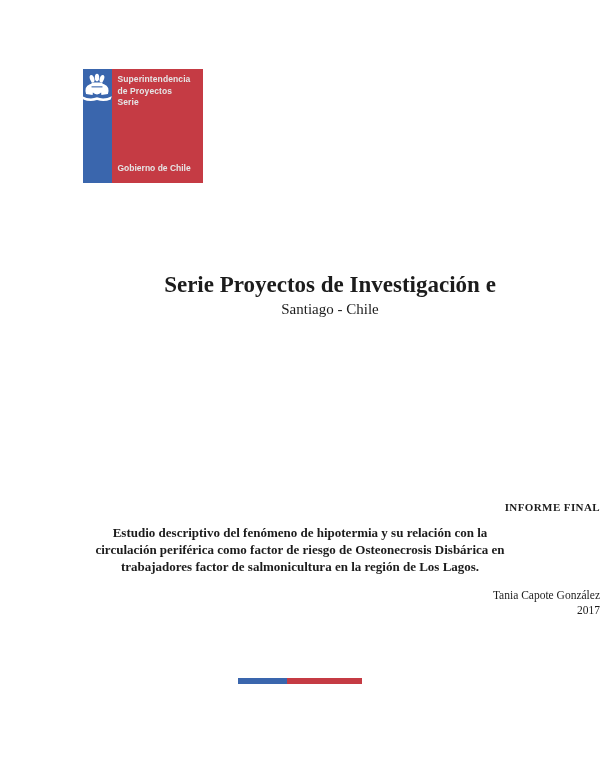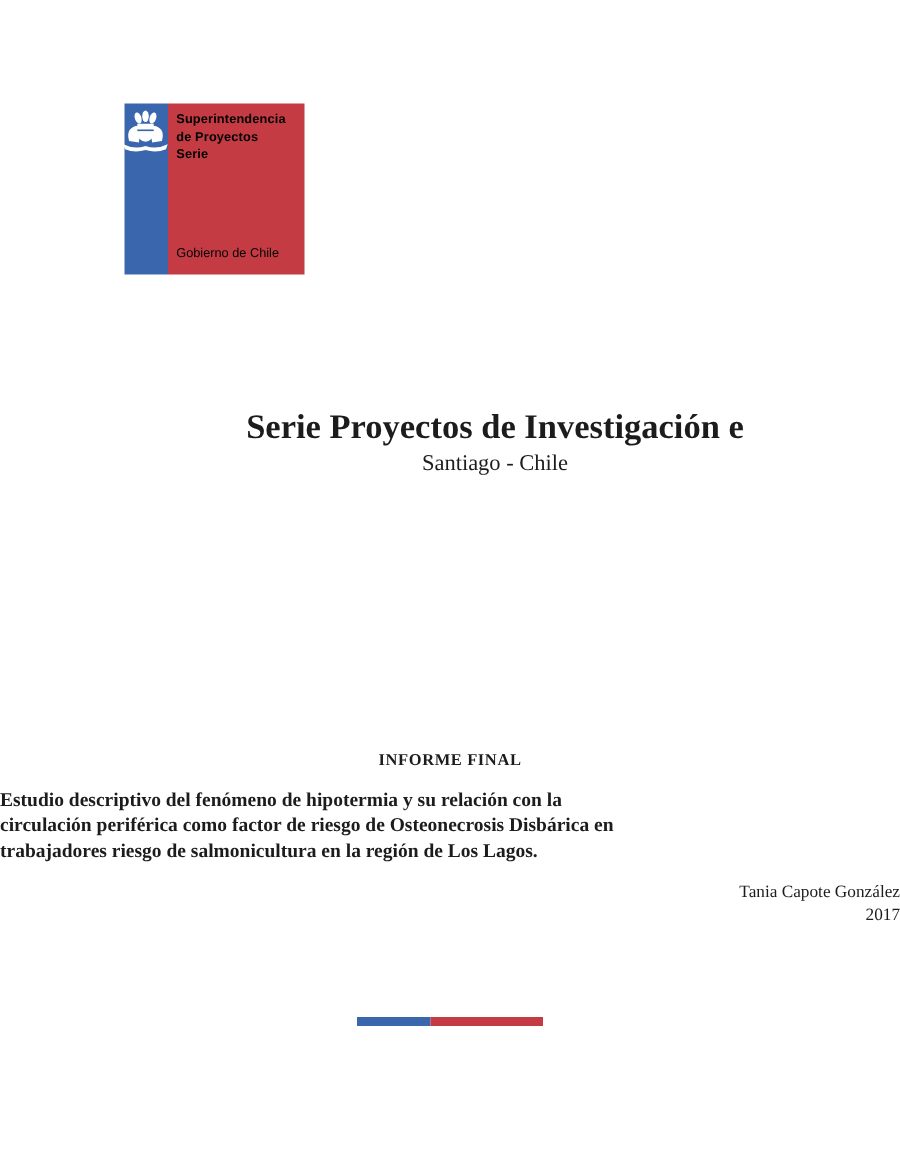--- a/index.html
+++ b/index.html
@@ -28,37 +28,37 @@
   }
   .logo-emblem {
     position: absolute;
     left: 50%; top: 4px;
     transform: translateX(-50%);
   }
   .logo-red {
     width: 75px; height: 100%;
     background: var(--brand-red, #c53b44);
     position: relative;
-    color: #000000;
+    color: #e5e5e5;
     padding-left: 44px;
   }
   .logo-lines {
     position: absolute;
     left: 6px; top: 5px;
     font-size: 8.5px;
     font-weight: bold;
     line-height: 11.5px;
     letter-spacing: 0.1px;
     white-space: nowrap;
   }
   .logo-gov {
     position: absolute;
     left: 6px; bottom: 10px;
     font-size: 8.5px;
-    font-weight: normal;
+    font-weight: bold;
     white-space: nowrap;
     text-align: center;
   }
 
   
   .header {
     position: absolute;
     top: 270px; left: 0;
     width: 600px;
     text-align: center;
@@ -72,29 +72,30 @@
   .subtitle-line {
     font-size: 15px;
     line-height: 18.5px;
   }
 
   
   .informe {
     position: absolute;
     top: 501px; left: 0;
     width: 600px;
-    text-align: center;
+    text-align: right;
     font-size: 11px;
     font-weight: bold;
     letter-spacing: 0.4px;
   }
   .study {
     position: absolute;
     top: 524px; left: 0;
     width: 600px;
+    text-align: center;
     font-size: 13px;
     font-weight: bold;
     line-height: 17px;
   }
   .author {
     position: absolute;
     top: 588px; left: 0;
     width: 600px;
     text-align: right;
     font-size: 11.5px;
@@ -144,21 +145,21 @@
   <div class="header">
     <div class="title-line">Serie Proyectos de Investigación e</div>
     <div class="subtitle-line">Santiago - Chile</div>
   </div>
 
   <div class="informe">INFORME FINAL</div>
 
   <div class="study">
     <div>Estudio descriptivo del fenómeno de hipotermia y su relación con la</div>
     <div>circulación periférica como factor de riesgo de Osteonecrosis Disbárica en</div>
-    <div>trabajadores riesgo de salmonicultura en la región de Los Lagos.</div>
+    <div>trabajadores factor de salmonicultura en la región de Los Lagos.</div>
   </div>
 
   <div class="author">
     <div>Tania Capote González</div>
     <div>2017</div>
   </div>
 
   <div class="flag-bar">
     <div class="flag-blue"></div>
     <div class="flag-red"></div>

